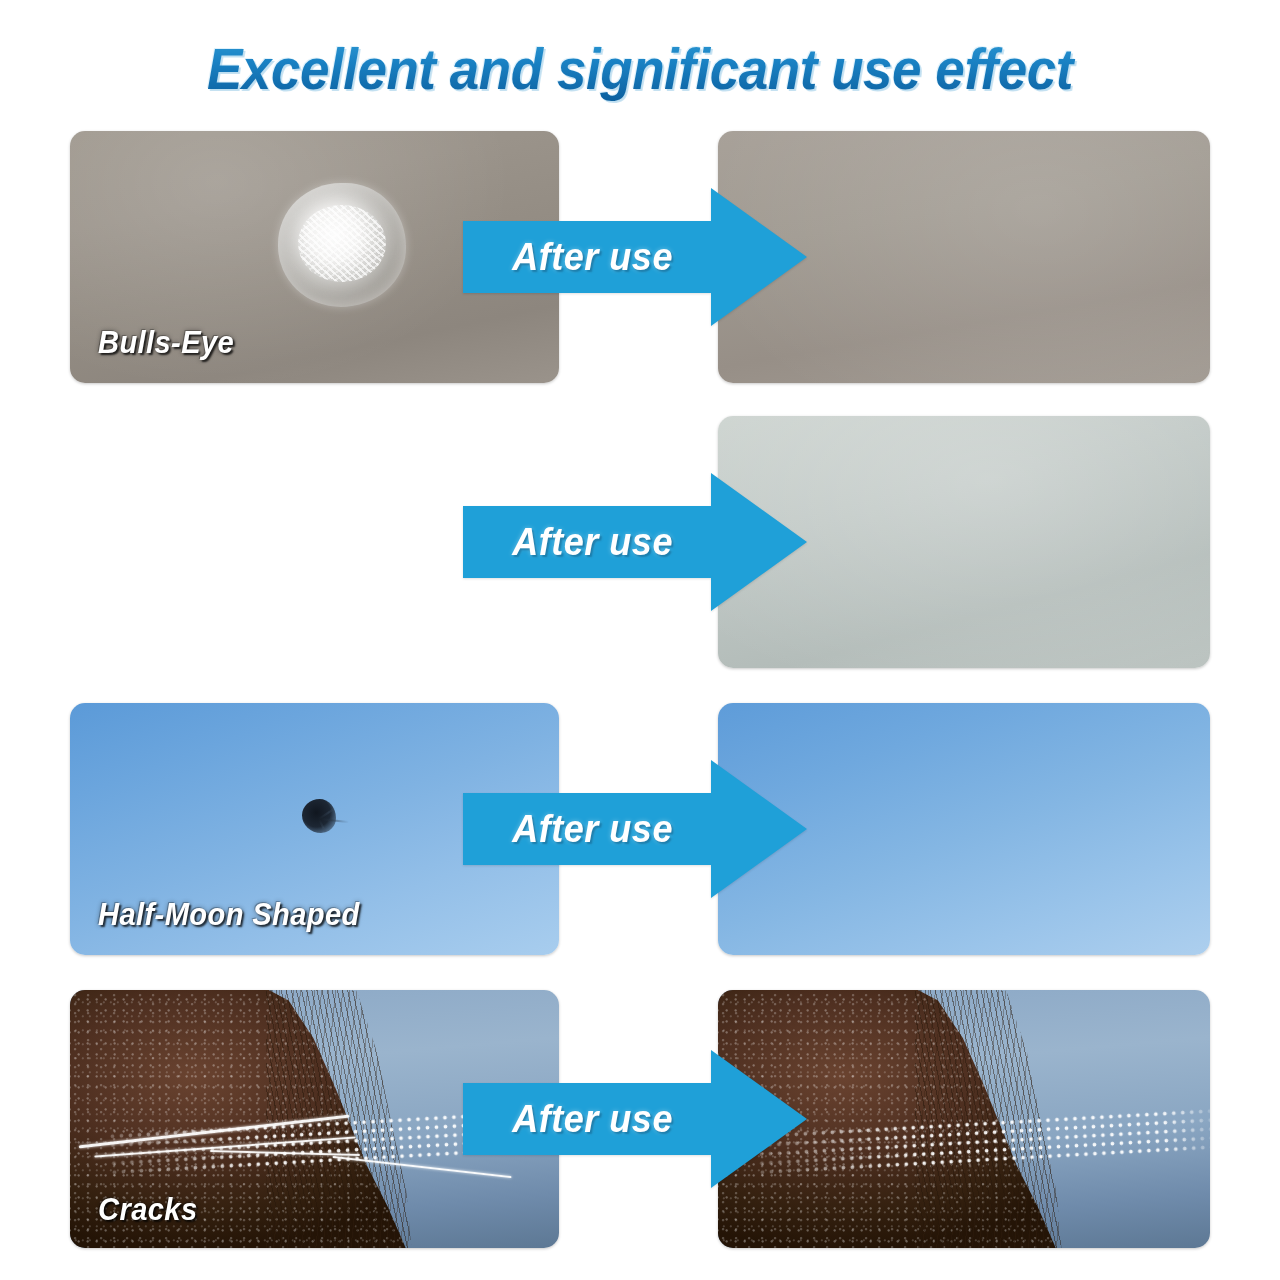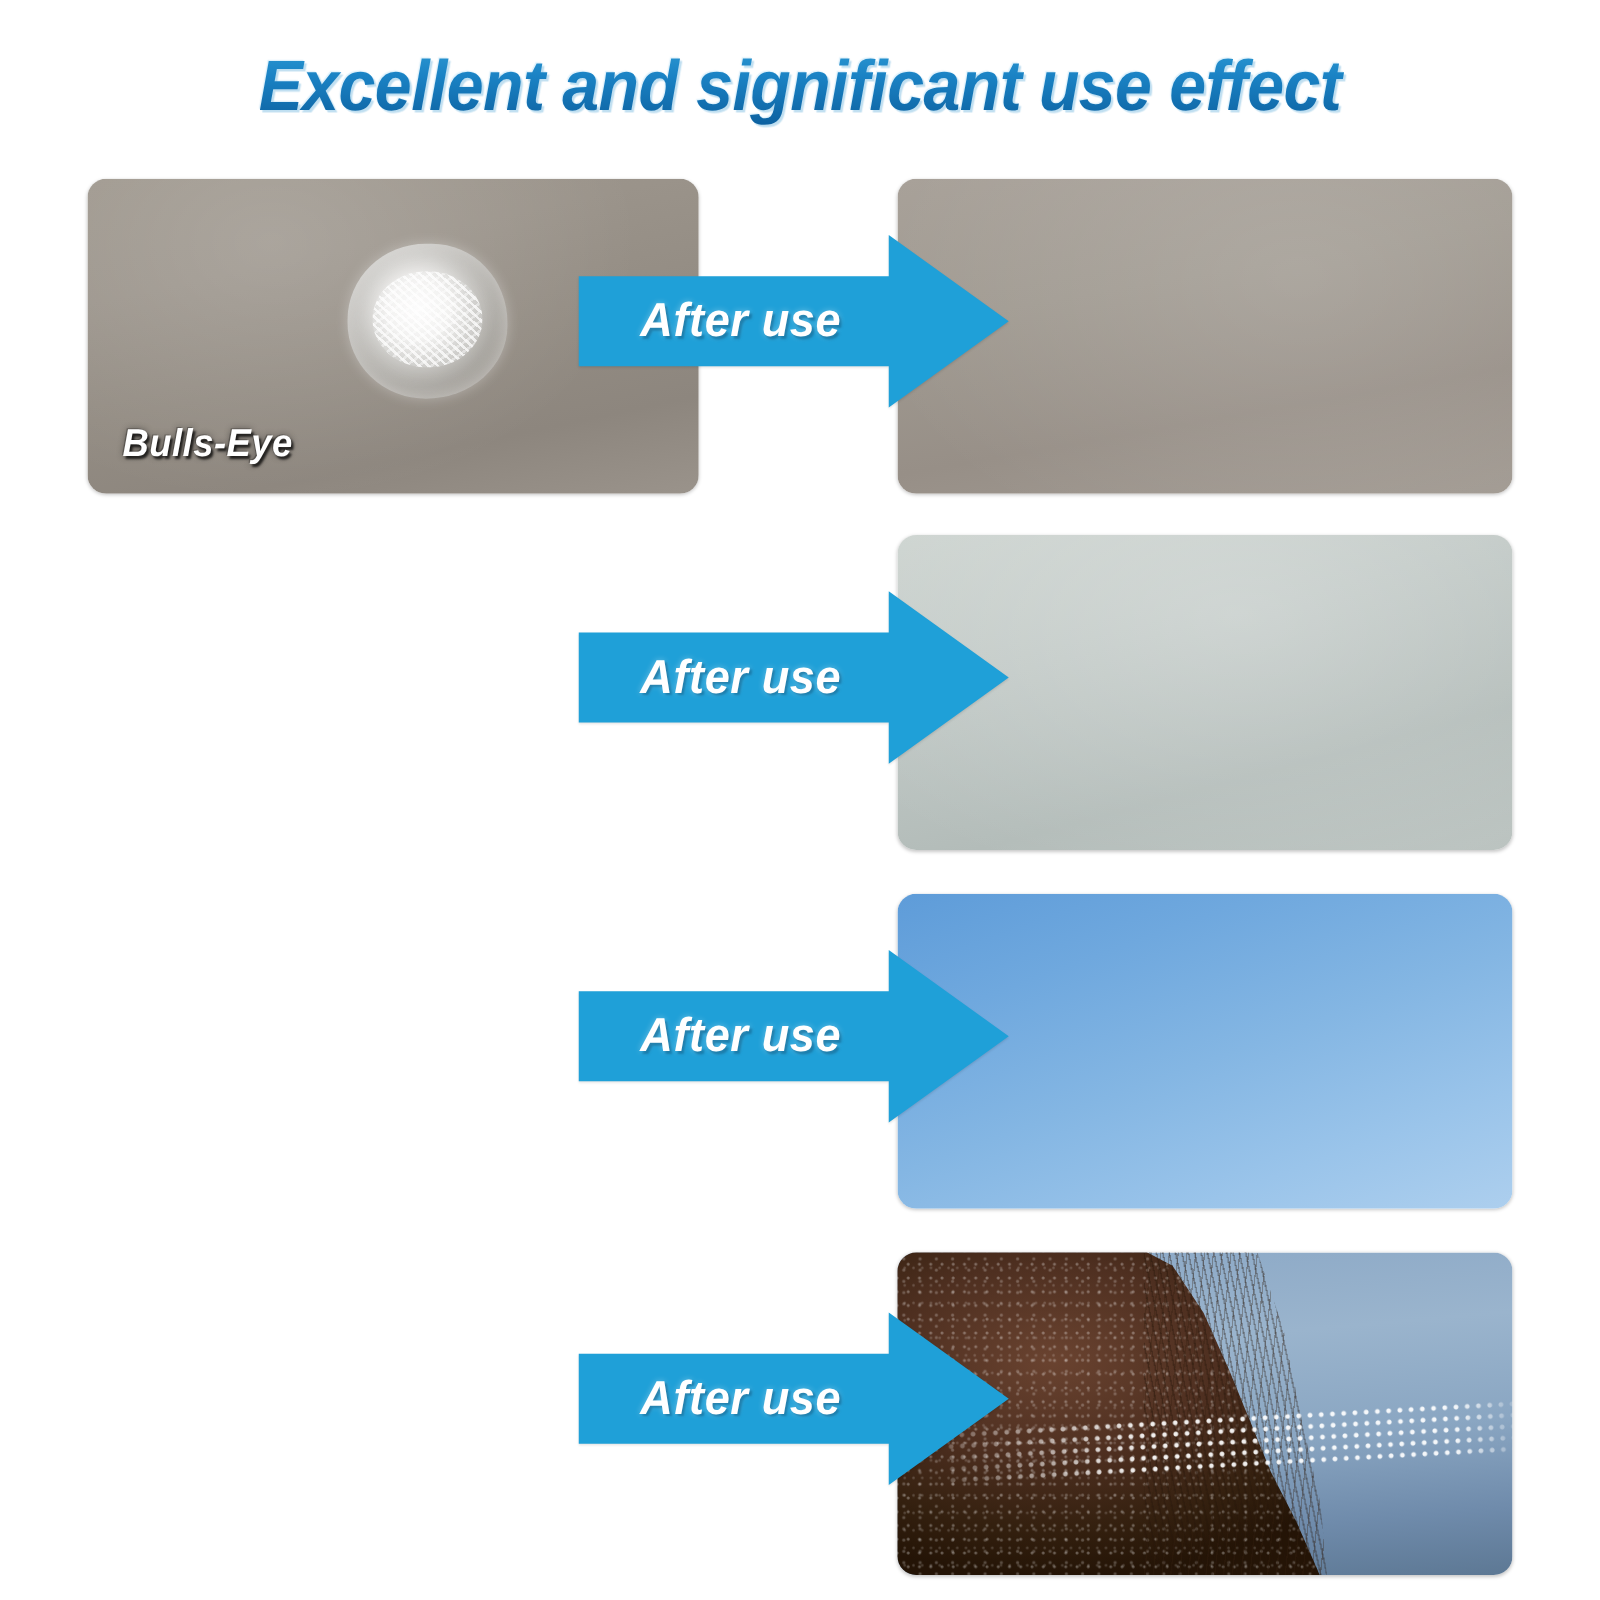--- a/index.html
+++ b/index.html
@@ -17,21 +17,21 @@
     background:linear-gradient(180deg,#2e9ad4 0%,#1a82c4 38%,#0c5f9e 100%);
     -webkit-background-clip:text; background-clip:text;
     color:transparent; -webkit-text-fill-color:transparent;
     filter:drop-shadow(2px 2px 0 rgba(150,200,230,.55)) drop-shadow(-1px -1px 0 rgba(210,235,250,.7));
     white-space:nowrap;
   }
 
   
   .row{position:absolute;left:0;width:1280px;}
   .panel{
-    position:absolute; top:12px; height:100%;
+    position:absolute; top:0; height:100%;
     border-radius:15px; overflow:hidden;
     box-shadow:0 1px 3px rgba(0,0,0,.22);
   }
   .panel.left {left:70px;  width:489px;}
   .panel.right{left:718px; width:492px;}
 
   .bg{position:absolute;inset:0;}
 
   
   .glass-gray{
@@ -195,38 +195,59 @@
     </div>
     <div class="arrow-wrap" style="top:55px;">
       <svg class="arrow-svg" viewBox="0 0 352 142" preserveAspectRatio="none">
         <polygon points="4,35 252,35 252,2 348,71 252,140 252,107 4,107" fill="#1fa0d8"></polygon>
       </svg>
       <div class="arrow-text">After use</div>
     </div>
   </div>
 
   <div class="row" style="top:703px;height:252px;">
+    <div class="panel left">
+      <div class="bg sky"></div>
+      <div class="halfmoon">
+        <i style="width:30px;transform:rotate(6deg)"></i>
+        <i style="width:20px;transform:rotate(-34deg)"></i>
+        <i style="width:16px;transform:rotate(64deg)"></i>
+      </div>
+      <div class="label" style="bottom:22px;">Half-Moon Shaped</div>
+    </div>
     <div class="panel right">
       <div class="bg sky2"></div>
     </div>
     <div class="arrow-wrap" style="top:55px;">
       <svg class="arrow-svg" viewBox="0 0 352 142" preserveAspectRatio="none">
         <polygon points="4,35 252,35 252,2 348,71 252,140 252,107 4,107" fill="#1fa0d8"></polygon>
       </svg>
       <div class="arrow-text">After use</div>
     </div>
   </div>
 
   <div class="row" style="top:990px;height:258px;">
-    <div class="panel right">
+    <div class="panel left">
       <div class="bg scene4">
         <div class="foliage"></div>
         <div class="foliage-fringe"></div>
         <div class="halftone"></div>
       </div>
+      <div class="crackline" style="left:8px;top:140px;width:272px;transform:rotate(-6.5deg);"></div>
+      <div class="crackline" style="left:24px;top:156px;width:262px;transform:rotate(-4.2deg);height:2px;"></div>
+      <div class="crackline" style="left:140px;top:162px;width:150px;transform:rotate(1.5deg);height:2px;"></div>
+      <div class="crackline" style="left:262px;top:176px;width:180px;transform:rotate(6.5deg);height:2px;"></div>
+      <div class="label" style="bottom:20px;">Cracks</div>
+    </div>
+    <div class="panel right">
+      <div class="bg scene4">
+        <div class="foliage"></div>
+        <div class="foliage-fringe"></div>
+        <div class="halftone"></div>
+      </div>
     </div>
     <div class="arrow-wrap" style="top:58px;">
       <svg class="arrow-svg" viewBox="0 0 352 142" preserveAspectRatio="none">
         <polygon points="4,35 252,35 252,2 348,71 252,140 252,107 4,107" fill="#1fa0d8"></polygon>
       </svg>
       <div class="arrow-text">After use</div>
     </div>
   </div>
 
 </div>

